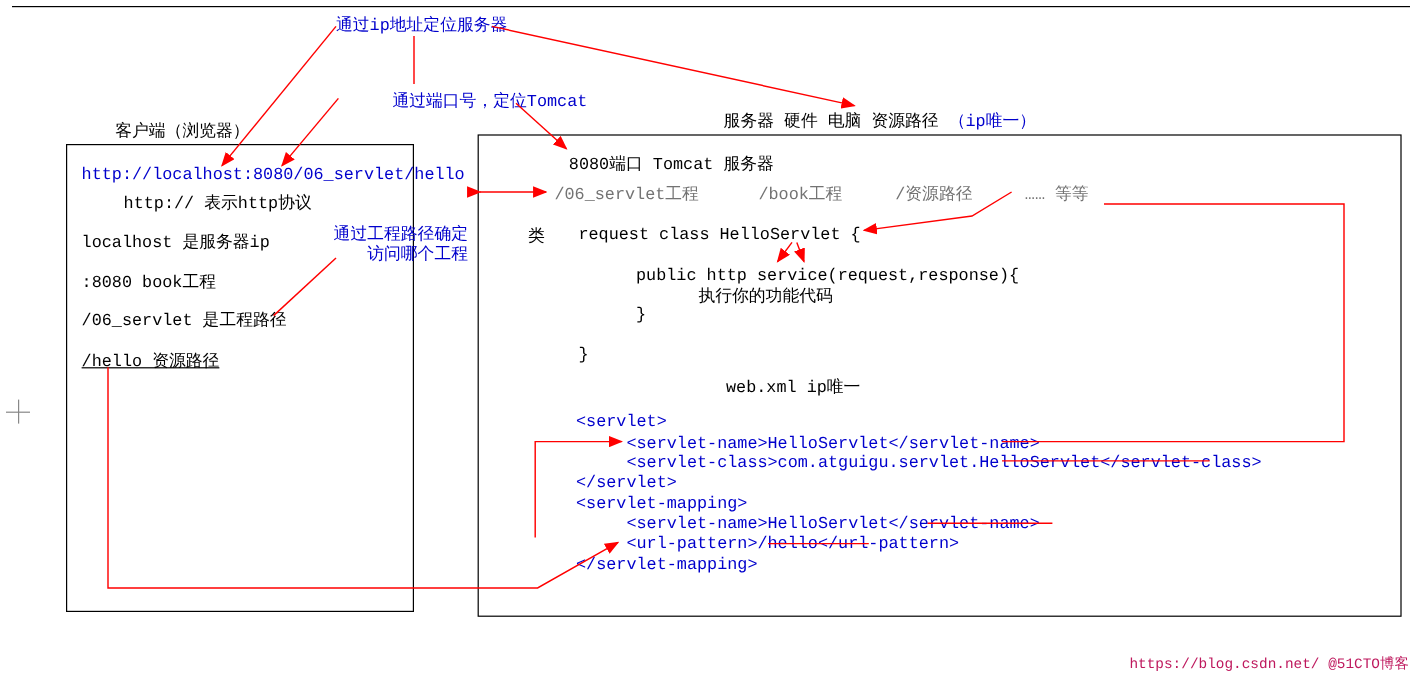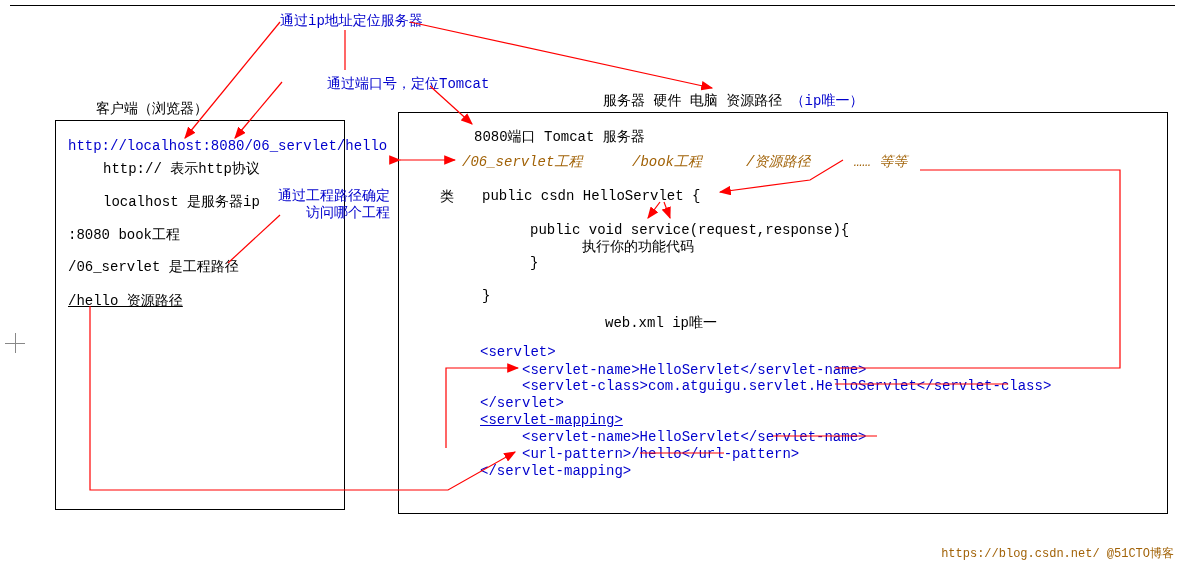--- a/index.html
+++ b/index.html
@@ -9,44 +9,44 @@
       position: relative;
       background: #fff;
       font-family: "SimSun", "Courier New", monospace;
       font-size: 14px;
       overflow: hidden;
     }
     .text { position: absolute; white-space: nowrap; }
     .box { position: absolute; border: 1px solid #000; background: rgba(255,255,255,0); }
     .blue { color: #0000cc; text-align: right; }
     .black { color: #000; }
-    .red { color: #a16207; font-style: italic; }
+    .red { color: #737373; }
     svg.overlay { position: absolute; top: 0; left: 0; width: 1184px; height: 566px; pointer-events: none; }
     .cross { position: absolute; width: 20px; height: 20px; }
     .cross::before, .cross::after { content: ''; position: absolute; background: #888; }
     .cross::before { left: 50%; top: 0; width: 1px; height: 100%; }
     .cross::after { top: 50%; left: 0; height: 1px; width: 100%; }
-    .watermark { position: absolute; right: 10px; bottom: 4px; color: #a16207; font-size: 12px; }
+    .watermark { position: absolute; right: 10px; bottom: 4px; color: #be185d; font-size: 12px; }
     .hr-border { position: absolute; background: #000; }
   </style>
 </head>
 <body>
 
 <div class="hr-border" style="left:10px; top:5px; width:1165px; height:1px;"></div>
 
 <div class="text blue" style="left:280px; top:12px;">通过ip地址定位服务器</div>
 <div class="text blue" style="left:280px; top:75px;padding-left:47px;">通过端口号，定位Tomcat</div>
 
 <div class="text black" style="left:96px; top:100px;">客户端（浏览器）</div>
 
 <div class="box" style="left:55px; top:120px; width:290px; height:390px;"></div>
 
 <div class="text blue" style="left:68px; top:138px;">http://localhost:8080/06_servlet/hello</div>
 <div class="text black" style="left:84px; top:160px;margin-left:19px;">http:// 表示http协议</div>
-<div class="text black" style="left:68px; top:193px;margin-left:35px;">localhost 是服务器ip</div>
+<div class="text black" style="left:68px; top:193px;">localhost 是服务器ip</div>
 <div class="text black" style="left:68px; top:226px;">:8080 book工程</div>
 <div class="text black" style="left:68px; top:258px;">/06_servlet 是工程路径</div>
 <div class="text black" style="left:68px; top:292px;text-decoration:underline;">/hello  资源路径</div>
 
 <div class="text blue" style="left: 275px; top: 188px; line-height: 1.2; white-space: normal; width: 115px;"><span>通过工程路径确定访问哪个工程</span></div>
 
 <div class="text" style="left:603px; top:92px;">
   <span class="black">服务器 硬件 电脑   资源路径  </span>
   <span class="blue">（ip唯一）</span>
 </div>
@@ -54,33 +54,33 @@
 <div class="box" style="left:398px; top:112px; width:770px; height:402px;"></div>
 
 <div class="text black" style="left:474px; top:128px;">8080端口 Tomcat 服务器</div>
 
 <div class="text red" style="left:462px; top:153px;">/06_servlet工程</div>
 <div class="text red" style="left:632px; top:153px;">/book工程</div>
 <div class="text red" style="left:746px; top:153px;">/资源路径</div>
 <div class="text red" style="left:854px; top:153px;">…… 等等</div>
 
 <div class="text black" style="left:440px; top:188px;">类</div>
-<div class="text black" style="left:482px; top:188px;">public csdn HelloServlet {</div>
-<div class="text black" style="left:530px; top:222px;">public void service(request,response){</div>
+<div class="text black" style="left:482px; top:188px;">request class HelloServlet {</div>
+<div class="text black" style="left:530px; top:222px;">public http service(request,response){</div>
 <div class="text black" style="left:582px; top:238px;">执行你的功能代码</div>
 <div class="text black" style="left:530px; top:255px;">}</div>
 <div class="text black" style="left:482px; top:288px;">}</div>
 
 <div class="text black" style="left:605px; top:314px;">web.xml ip唯一</div>
 
 <div class="text blue" style="left:480px; top:344px;">&lt;servlet&gt;</div>
 <div class="text blue" style="left:522px; top:362px;">&lt;servlet-name&gt;HelloServlet&lt;/servlet-name&gt;</div>
 <div class="text blue" style="left:522px; top:378px;">&lt;servlet-class&gt;com.atguigu.servlet.HelloServlet&lt;/servlet-class&gt;</div>
 <div class="text blue" style="left:480px; top:395px;">&lt;/servlet&gt;</div>
-<div class="text blue" style="left:480px; top:412px;text-decoration:underline;">&lt;servlet-mapping&gt;</div>
+<div class="text blue" style="left:480px; top:412px;">&lt;servlet-mapping&gt;</div>
 <div class="text blue" style="left:522px; top:429px;">&lt;servlet-name&gt;HelloServlet&lt;/servlet-name&gt;</div>
 <div class="text blue" style="left:522px; top:446px;">&lt;url-pattern&gt;/hello&lt;/url-pattern&gt;</div>
 <div class="text blue" style="left:480px; top:463px;">&lt;/servlet-mapping&gt;</div>
 
 <div class="cross" style="left:5px; top:333px;"></div>
 
 <div class="watermark">https://blog.csdn.net/  @51CTO博客</div>
 
 <svg class="overlay">
   <defs>

